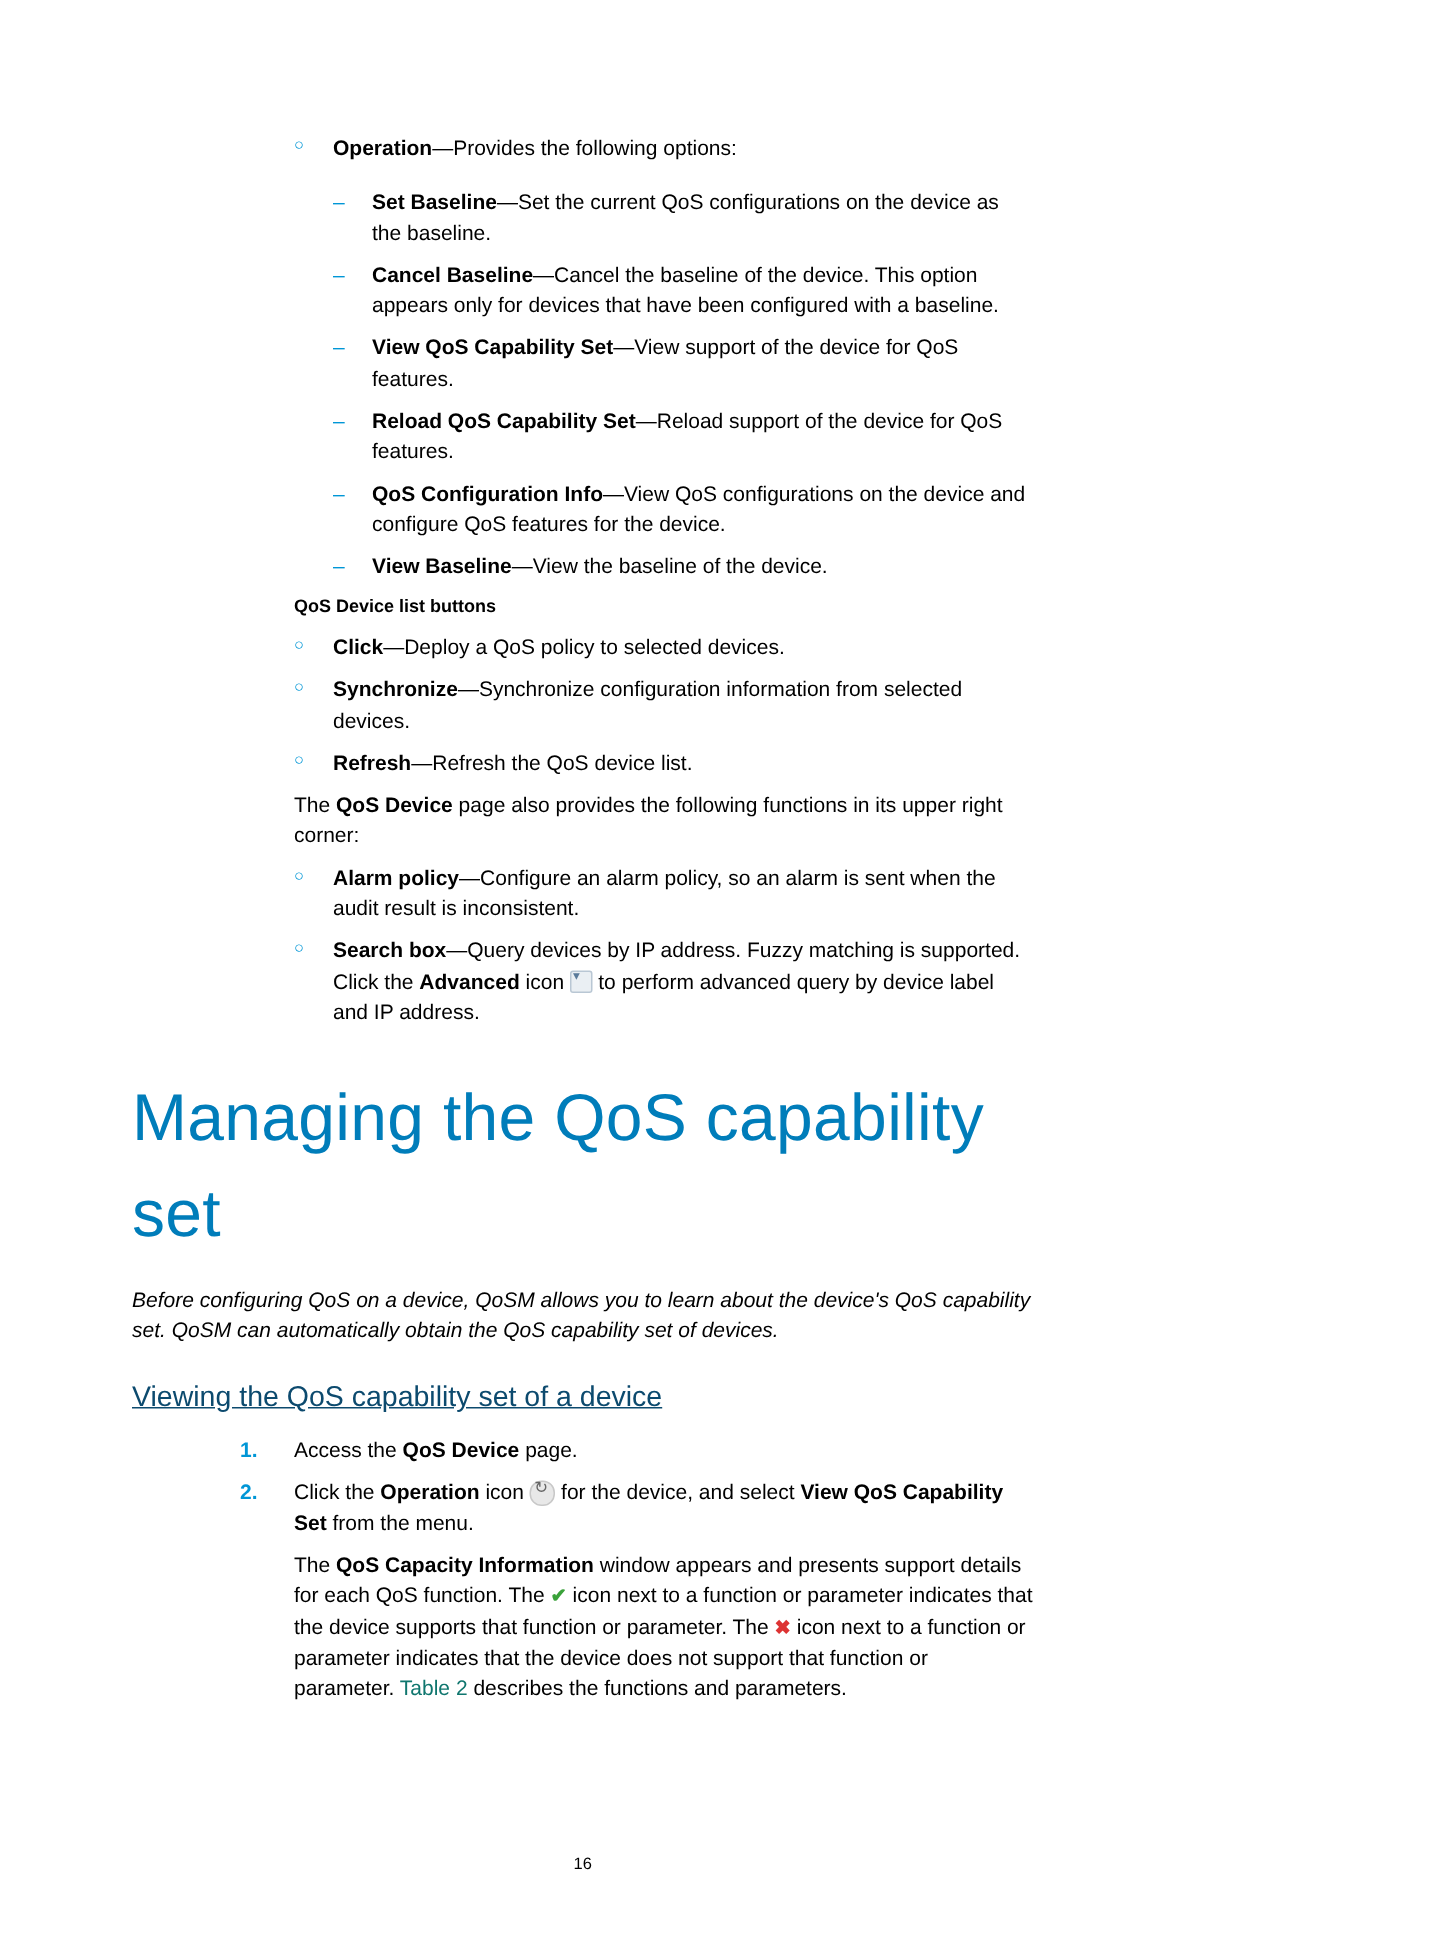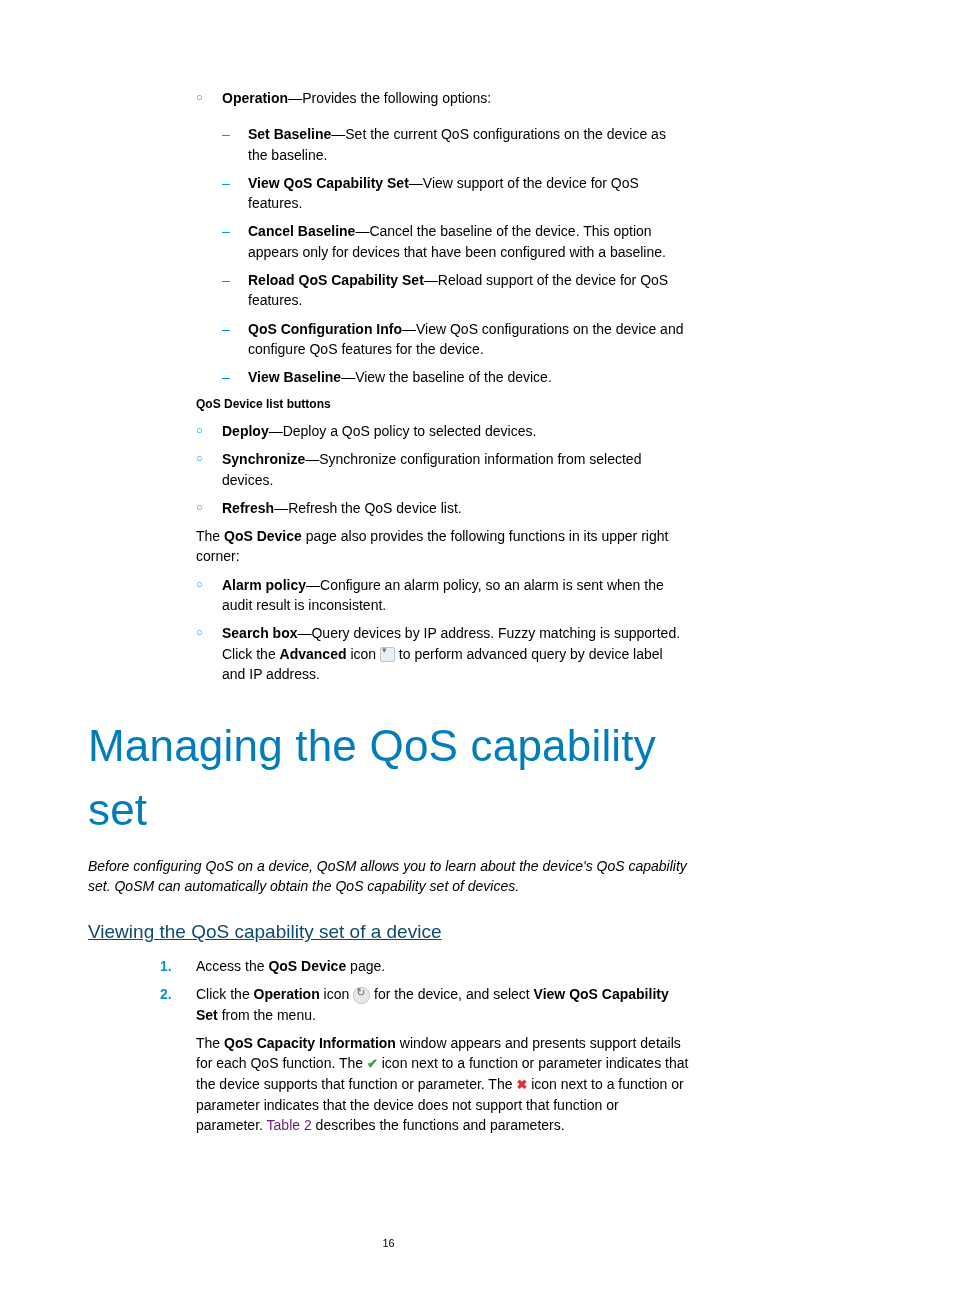--- a/index.html
+++ b/index.html
@@ -151,54 +151,54 @@
   .icon-check {
     color: #3aa23a;
     font-weight: bold;
     font-size: 13px;
   }
   .icon-cross {
     color: #d33;
     font-weight: bold;
     font-size: 13px;
   }
-  .link { color: #701a75; }
+  .link { color: #0f766e; }
   .page-number {
     position: absolute;
     bottom: 44px;
     left: 0;
     width: 100%;
     text-align: center;
     font-size: 11px;
   }
 </style>
 </head>
 <body>
 
 <div class="page">
 
   <div class="indent-block">
     <ul class="bullet-list">
       <li class="bullet-circle">
         <span class="bold">Operation</span><span>—Provides the following options:</span>
         <ul class="sub-list">
           <li class="bullet-dash"><span class="bold">Set Baseline</span><span>—Set the current QoS configurations on the device as the baseline.</span></li>
+          <li class="bullet-dash"><span class="bold">Cancel Baseline</span><span>—Cancel the baseline of the device. This option appears only for devices that have been configured with a baseline.</span></li>
           <li class="bullet-dash"><span class="bold">View QoS Capability Set</span><span>—View support of the device for QoS features.</span></li>
-          <li class="bullet-dash"><span class="bold">Cancel Baseline</span><span>—Cancel the baseline of the device. This option appears only for devices that have been configured with a baseline.</span></li>
           <li class="bullet-dash"><span class="bold">Reload QoS Capability Set</span><span>—Reload support of the device for QoS features.</span></li>
           <li class="bullet-dash"><span class="bold">QoS Configuration Info</span><span>—View QoS configurations on the device and configure QoS features for the device.</span></li>
           <li class="bullet-dash"><span class="bold">View Baseline</span><span>—View the baseline of the device.</span></li>
         </ul>
       </li>
     </ul>
 
     <div class="subheading">QoS Device list buttons</div>
 
     <ul class="bullet-list">
-      <li class="bullet-circle"><span class="bold">Deploy</span><span>—Deploy a QoS policy to selected devices.</span></li>
+      <li class="bullet-circle"><span class="bold">Click</span><span>—Deploy a QoS policy to selected devices.</span></li>
       <li class="bullet-circle"><span class="bold">Synchronize</span><span>—Synchronize configuration information from selected devices.</span></li>
       <li class="bullet-circle"><span class="bold">Refresh</span><span>—Refresh the QoS device list.</span></li>
     </ul>
 
     <div class="para">
       <span>The </span><span class="bold">QoS Device</span><span> page also provides the following functions in its upper right corner:</span>
     </div>
 
     <ul class="bullet-list">
       <li class="bullet-circle"><span class="bold">Alarm policy</span><span>—Configure an alarm policy, so an alarm is sent when the audit result is inconsistent.</span></li>

